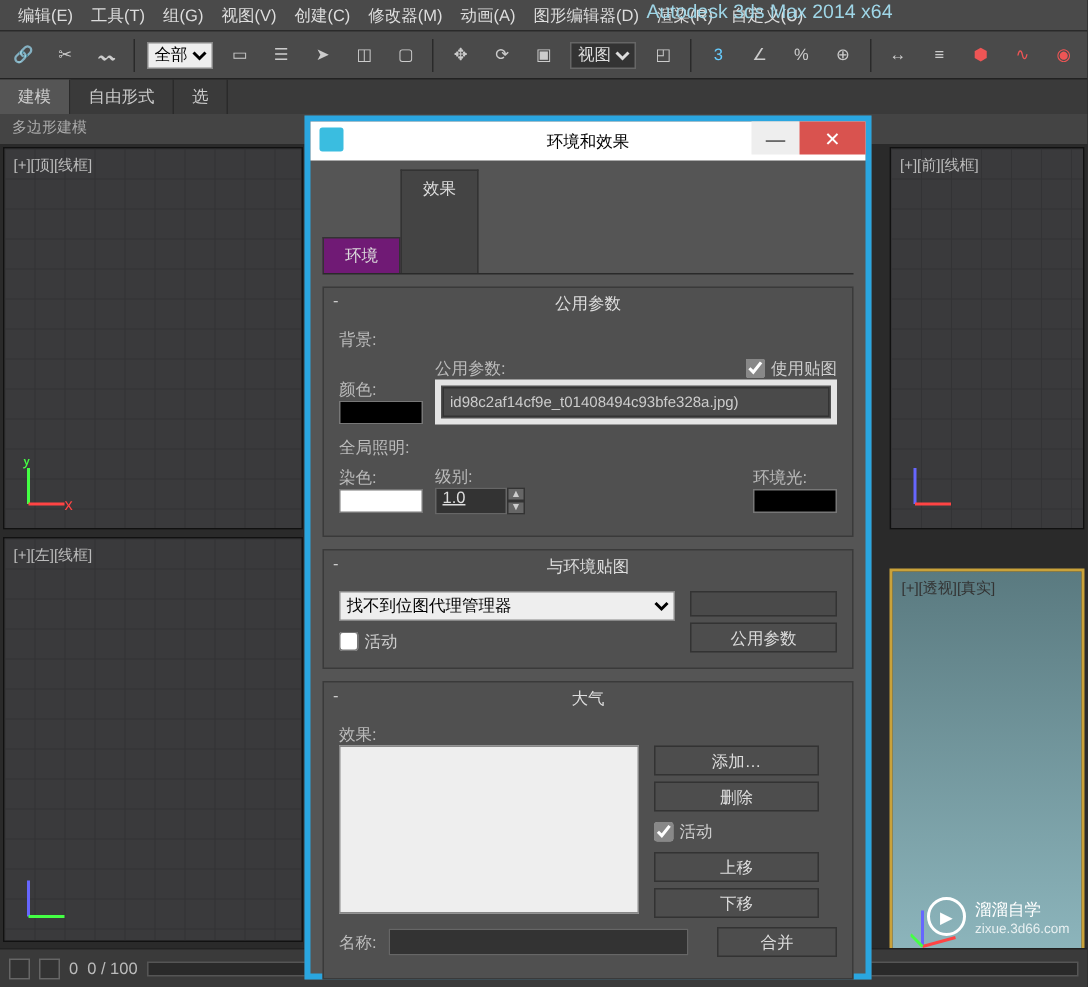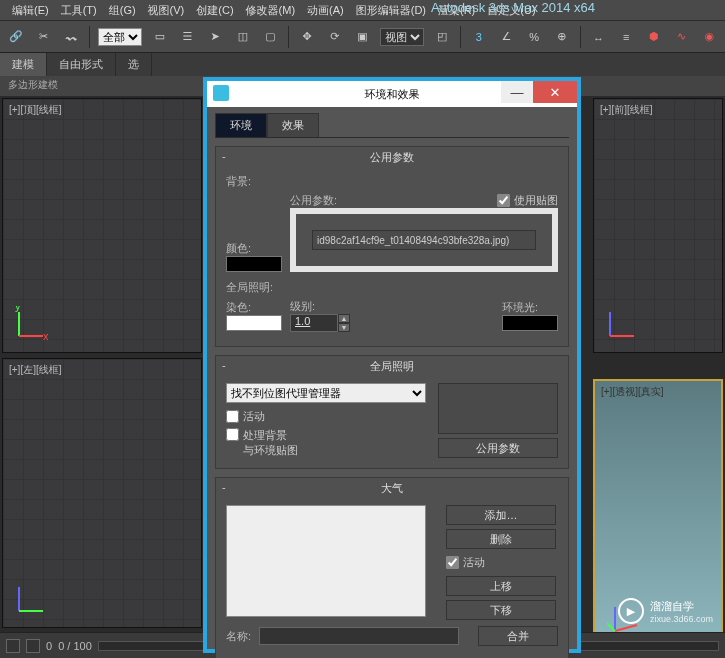--- a/index.html
+++ b/index.html
@@ -44,38 +44,38 @@
 .dialog { position: absolute; left: 203px; top: 77px; width: 378px; height: 576px; background: #555; border: 4px solid #2aa6e0; }
 .dlg-title { height: 26px; background: #fff; display: flex; align-items: center; justify-content: center; position: relative; color: #000; font-size: 13px; }
 .dlg-title .wicon { position: absolute; left: 6px; top: 4px; width: 16px; height: 16px; background: #3abde0; border-radius: 2px; }
 .dlg-title .btns { position: absolute; right: 0; top: 0; display: flex; }
 .dlg-title .wb { width: 32px; height: 22px; display: flex; align-items: center; justify-content: center; font-size: 13px; }
 .dlg-title .wb.min { background: #eee; color: #333; }
 .dlg-title .wb.close { background: #d9534f; color: #fff; width: 44px; }
 .dlg-body { padding: 6px 8px; }
 .dlg-tabs { display: flex; border-bottom: 1px solid #2a2a2a; }
 .dlg-tabs .dt { padding: 4px 14px; background: #444; color: #ddd; border: 1px solid #333; border-bottom: none; }
-.dlg-tabs .dt.active { background: #0f172a; }
+.dlg-tabs .dt.active { background: #701a75; margin-top: 45px; }
 .panel { border: 1px solid #3a3a3a; background: #505050; margin-top: 8px; }
 .panel-title { text-align: center; padding: 3px; color: #ddd; position: relative; }
 .panel-title .collapse { position: absolute; left: 6px; color: #ccc; }
 .panel-body { padding: 6px 10px 10px 10px; }
 .field-row { display: flex; align-items: center; gap: 8px; margin: 4px 0; }
 .lbl { color: #bbb; }
 .color-swatch { width: 56px; height: 16px; background: #000; border: 1px solid #777; }
 .tint-swatch { width: 56px; height: 16px; background: #fff; border: 1px solid #777; }
 .env-swatch { width: 56px; height: 16px; background: #000; border: 1px solid #777; }
 .map-btn { flex: 1; height: 20px; background: #4a4a4a; border: 1px solid #333; display: flex; align-items: center; padding: 0 4px; color: #ccc; font-size: 10px; overflow: hidden; white-space: nowrap; }
-.red-box { border: 6px solid #e5e5e5; padding: 16px; }
+.red-box { border: 4px solid #e5e5e5; padding: 1px; }
 input[type="checkbox"] { accent-color: #888; }
 .spinner-wrap { display: flex; align-items: center; }
 .spinner { width: 48px; height: 18px; background: #333; color: #ddd; border: 1px solid #666; padding: 0 4px; text-decoration: underline; }
 .spin-btns { display: flex; flex-direction: column; }
 .sb { width: 12px; height: 9px; background: #666; border: 1px solid #333; font-size: 7px; line-height: 7px; text-align: center; color: #ccc; }
-select.expo { width: 200px; background: #eee; color: #000; height: 20px; border: 1px solid #888; }
+select.expo { width: 224px; background: #eee; color: #000; height: 20px; border: 1px solid #888; }
 .preview-box { border: 1px solid #333; background: #4a4a4a; }
 .btn { background: #4d4d4d; border: 1px solid #333; color: #ddd; height: 20px; display: flex; align-items: center; justify-content: center; }
 .fx-list { width: 200px; height: 112px; background: #eee; border: 1px solid #888; }
 .name-input { width: 200px; height: 18px; background: #333; border: 1px solid #666; }
 
 
 .watermark { position: absolute; right: 12px; bottom: 34px; display: flex; align-items: center; gap: 6px; color: #fff; font-size: 14px; }
 .wm-play { width: 26px; height: 26px; border: 2px solid #fff; border-radius: 50%; display: flex; align-items: center; justify-content: center; }
 .wm-sub { font-size: 9px; opacity: .8; }
 
@@ -236,47 +236,41 @@
           </div>
           <div style="margin-left:auto">
             <div class="lbl">环境光:</div>
             <div class="env-swatch"></div>
           </div>
         </div>
       </div>
     </div>
 
     <div class="panel">
-      <div class="panel-title"><span class="collapse">-</span><span>全局照明</span></div>
+      <div class="panel-title"><span class="collapse">-</span><span>与环境贴图</span></div>
       <div class="panel-body" style="display:flex;gap:10px">
         <div style="flex:1">
           <select class="expo"><option>找不到位图代理管理器</option></select>
           <label style="display:flex;align-items:center;gap:4px;margin-top:6px">
             <input type="checkbox" style="">
             <span>活动</span>
           </label>
-          <label style="display:flex;align-items:flex-start;gap:4px;margin-top:4px">
-            <input type="checkbox" style="">
-            <span>
-              <span>处理背景</span><br>
-              <span>与环境贴图</span>
-            </span>
-          </label>
         </div>
         <div style="width:120px;display:flex;flex-direction:column;gap:4px">
           <div class="preview-box" style="flex:1;height:72px"></div>
           <div class="btn">公用参数</div>
         </div>
       </div>
     </div>
 
     <div class="panel">
       <div class="panel-title"><span class="collapse">-</span><span>大气</span></div>
       <div class="panel-body">
-        <div style="display:flex;gap:20px">
+        <div class="lbl">效果:</div>
+        <div style="display:flex;gap:10px">
           <div class="fx-list"></div>
           <div style="width:110px;display:flex;flex-direction:column;gap:4px">
             <div class="btn">添加…</div>
             <div class="btn">删除</div>
             <label style="display:flex;align-items:center;gap:4px;margin:2px 0">
               <input type="checkbox" checked="" style="">
               <span>活动</span>
             </label>
             <div class="btn">上移</div>
             <div class="btn">下移</div>

